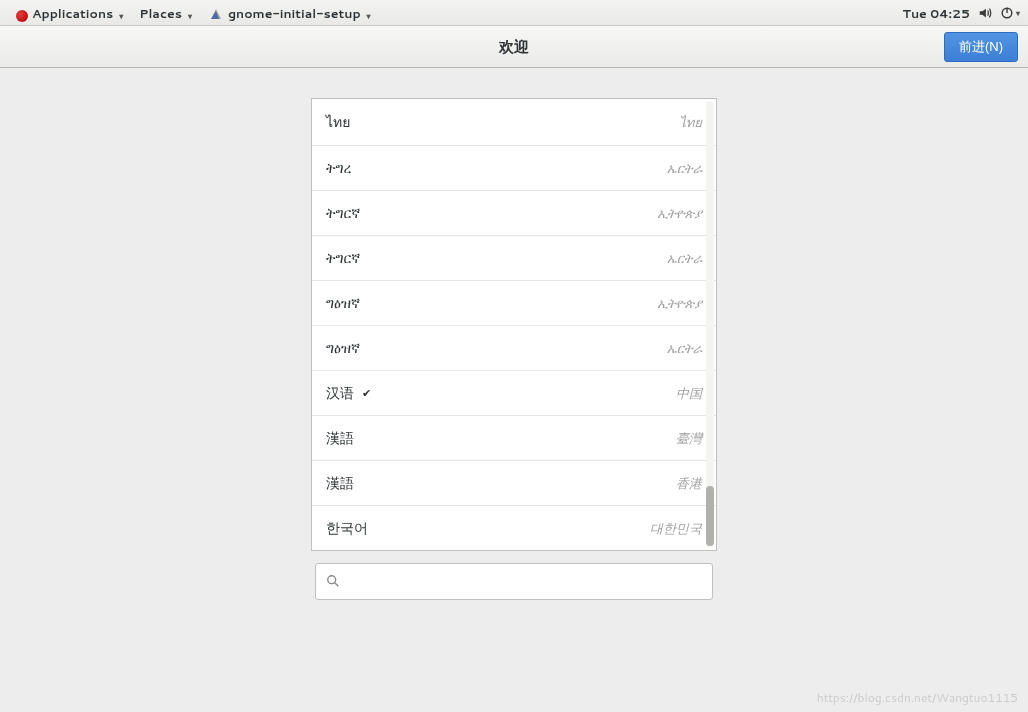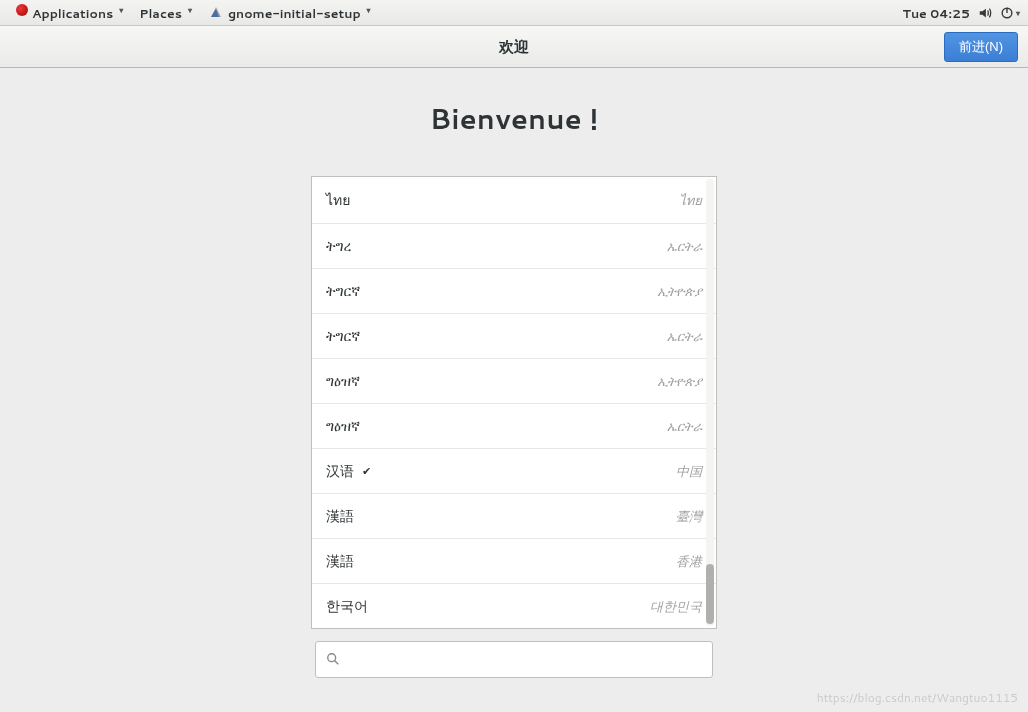--- a/index.html
+++ b/index.html
@@ -1,20 +1,20 @@
 <!DOCTYPE html>
 <html><head>
   <meta charset="utf-8">
   <style>
     * { margin: 0; padding: 0; box-sizing: border-box; }
     body { font-family: "Segoe UI", Cantarell, sans-serif; width: 1028px; height: 712px; background: #ededed; color: #2e3436; overflow: hidden; position: relative; }
     
     .top-panel { height: 26px; background: linear-gradient(#f4f4f2, #e8e8e6); border-bottom: 1px solid #c8c8c6; display: flex; align-items: center; padding: 0 8px; font-size: 12.5px; font-weight: 600; }
     .panel-left { display: flex; align-items: center; gap: 0; }
-    .panel-item { display: flex; align-items: flex-start; padding: 0 8px; cursor: pointer; gap: 4px; }
+    .panel-item { display: flex; align-items: flex-end; padding: 0 8px; cursor: pointer; gap: 4px; }
     .panel-item svg { flex-shrink: 0; }
     .panel-right { margin-left: auto; display: flex; align-items: center; gap: 8px; }
     .panel-icon { display: inline-flex; align-items: center; }
     .dropdown-arrow { font-size: 8px; color: #555; margin-left: 2px; }
     
     .header-bar { height: 42px; background: linear-gradient(#f7f7f6, #eaeae8); border-bottom: 1px solid #b6b6b2; display: flex; align-items: center; position: relative; padding: 0 10px; }
     .header-title { position: absolute; left: 50%; transform: translateX(-50%); font-weight: 700; font-size: 15px; }
     .next-btn { margin-left: auto; background: linear-gradient(#5294e2, #3b7fd6); color: #fff; border: 1px solid #2a6cc0; border-radius: 3px; padding: 5px 14px; font-size: 13px; cursor: pointer; }
     
     .content { padding: 30px 0 20px; display: flex; flex-direction: column; align-items: center; }
@@ -77,21 +77,20 @@
     </span>
   </div>
 </div>
 
 <div class="header-bar">
   <div class="header-title">欢迎</div>
   <button class="next-btn">前进(N)</button>
 </div>
 
 <div class="content">
-  <div class="welcome-title">Bienvenue !</div>
 
   <div class="list-frame">
     <div class="lang-list" id="lang-list">
         <div class="lang-row">
           <span class="lang-name">ไทย</span>
           <span class="lang-region">ไทย</span>
         </div>
         <div class="lang-row">
           <span class="lang-name">ትግረ</span>
           <span class="lang-region">ኤርትራ</span>

